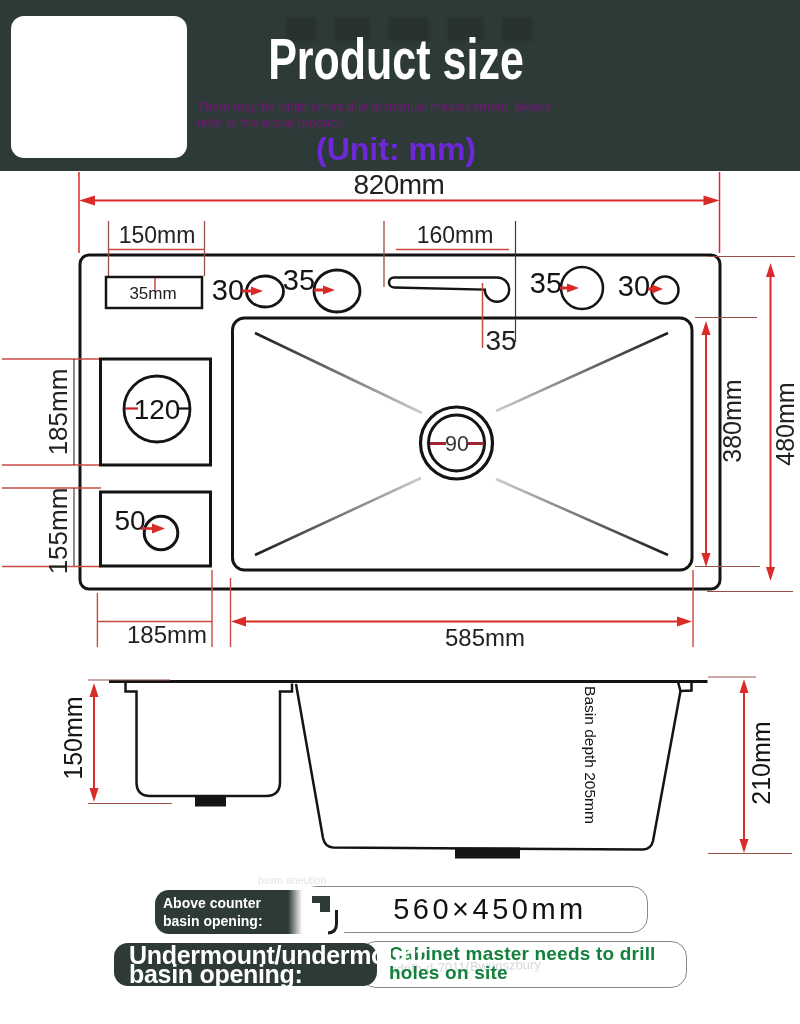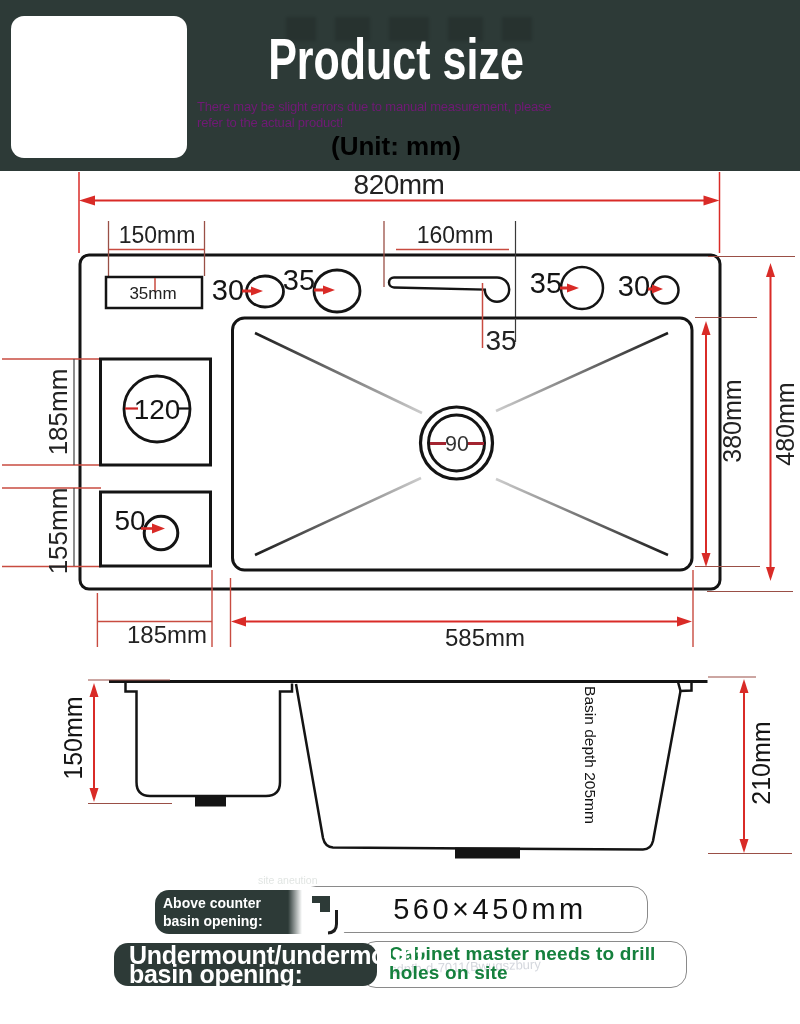--- a/index.html
+++ b/index.html
@@ -16,21 +16,21 @@
 <div class="abs" style="left:286px;top:17px;width:246px;height:24px;opacity:.13;filter:blur(1.5px);background:
  linear-gradient(90deg,#000 0 12%,transparent 12% 20%,#000 20% 34%,transparent 34% 42%,#000 42% 58%,transparent 58% 66%,#000 66% 80%,transparent 80% 88%,#000 88% 100%);"></div>
 
 <div class="abs" style="left:11px;top:16px;width:176px;height:142px;background:#fff;border-radius:13px;"></div>
 
 
 <div class="abs" style="left:196px;top:28px;width:400px;text-align:center;font-weight:bold;font-size:43px;color:#fff;transform:scaleY(1.32);transform-origin:top;">Product size</div>
 
 <div class="abs" style="left:197px;top:99px;width:420px;font-weight:normal;font-size:13px;line-height:15.5px;letter-spacing:-0.2px;color:#701a75;">There may be slight errors due to manual measurement, please<br>refer to the actual product!</div>
 
-<div class="abs" style="left:196px;top:131px;width:400px;text-align:center;font-weight:bold;font-size:26px;color:#000000;">(Unit: mm)</div>
+<div class="abs" style="left:196px;top:131px;width:400px;text-align:center;font-weight:bold;font-size:32px;color:#6d28d9;">(Unit: mm)</div>
 
 <svg class="abs" style="left:0;top:0;" width="800" height="1024" viewBox="0 0 800 1024">
 <defs>
   <linearGradient id="gtl" x1="255" y1="333" x2="422" y2="413" gradientUnits="userSpaceOnUse">
     <stop offset="0" stop-color="#1c1c1c"></stop>
           <stop offset="1" stop-color="#cccccc"></stop>
   </linearGradient>
   <linearGradient id="gtr" x1="668" y1="333" x2="496" y2="411" gradientUnits="userSpaceOnUse">
     <stop offset="0" stop-color="#1c1c1c"></stop>
           <stop offset="1" stop-color="#cccccc"></stop>
@@ -218,15 +218,15 @@
 </svg>
 
 <div class="abs" style="left:360px;top:941px;width:325px;height:44.5px;background:#fff;border:1.5px solid #8a8a8a;border-radius:16px;"></div>
 
 <div class="abs" style="left:390px;top:958px;width:220px;font-size:13px;color:#c6cad2;opacity:.75;transform:rotate(-2deg);">sdnfh-d-7011(Bwuqszbury</div>
 <div class="abs" style="left:389px;top:944px;font-weight:bold;font-size:19px;letter-spacing:0.2px;line-height:19px;color:#15803d;">Cabinet master needs to drill<br>holes on site</div>
 
 <div class="abs" style="left:114px;top:943px;width:263px;height:43px;background:#2d3a37;border-radius:14px;"></div>
 <div class="abs" style="left:129px;top:946px;font-weight:bold;font-size:25px;line-height:19px;color:#fff;letter-spacing:-0.3px;">Undermount/undermount<br>basin opening:</div>
 
-<div class="abs" style="left:258px;top:874px;width:110px;height:12px;font-size:10.5px;color:#ccd3cf;opacity:.6;">site aneution</div>
+<div class="abs" style="left:258px;top:874px;width:110px;height:12px;font-size:10.5px;color:#ccd3cf;opacity:.6;">bsvm aneution</div>
 
 </div>
 
 </body></html>

